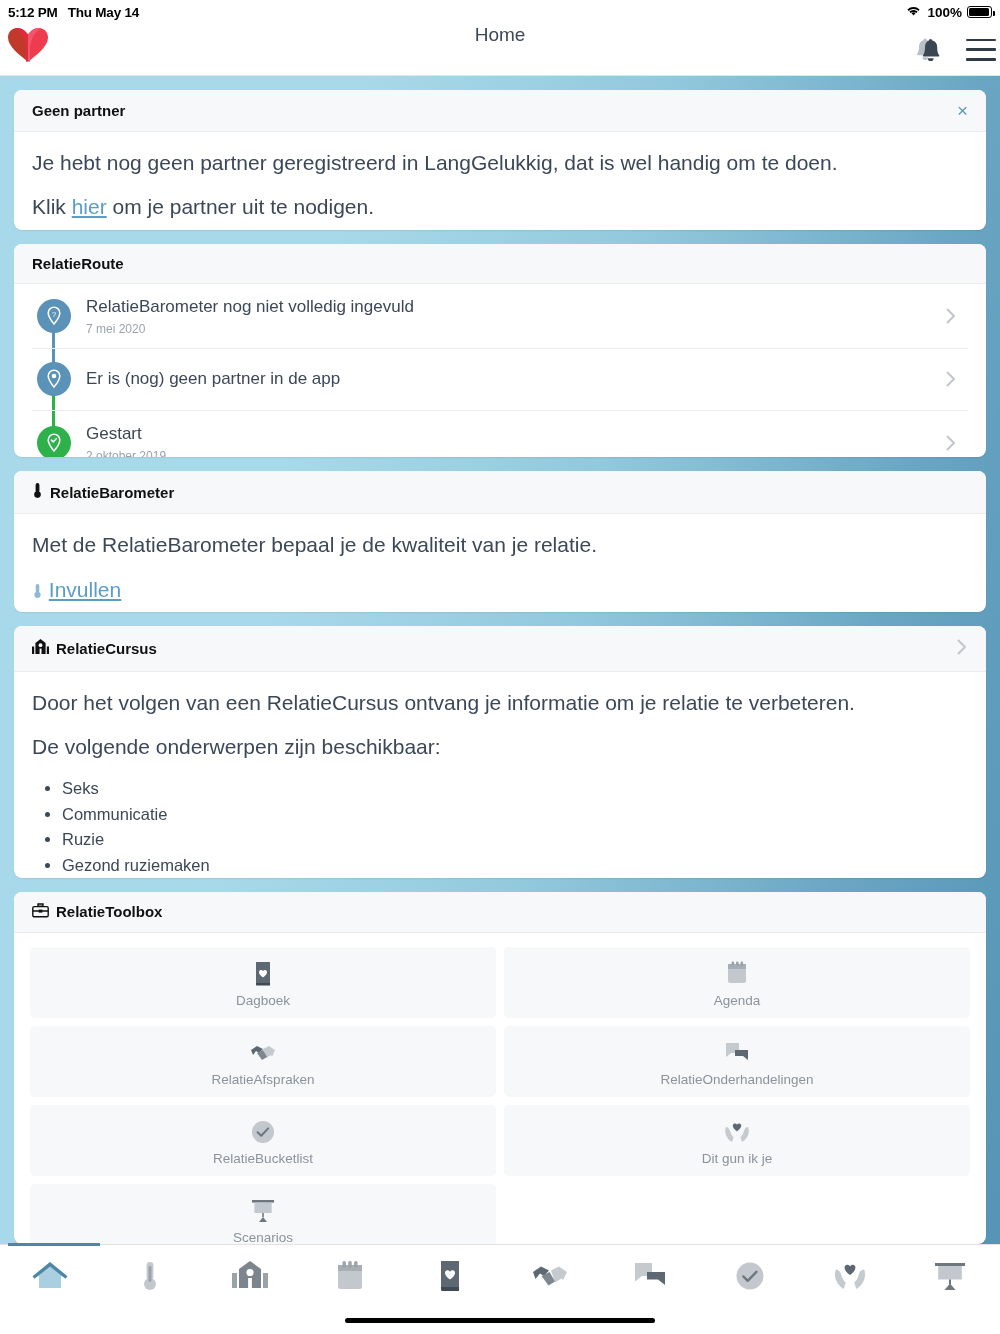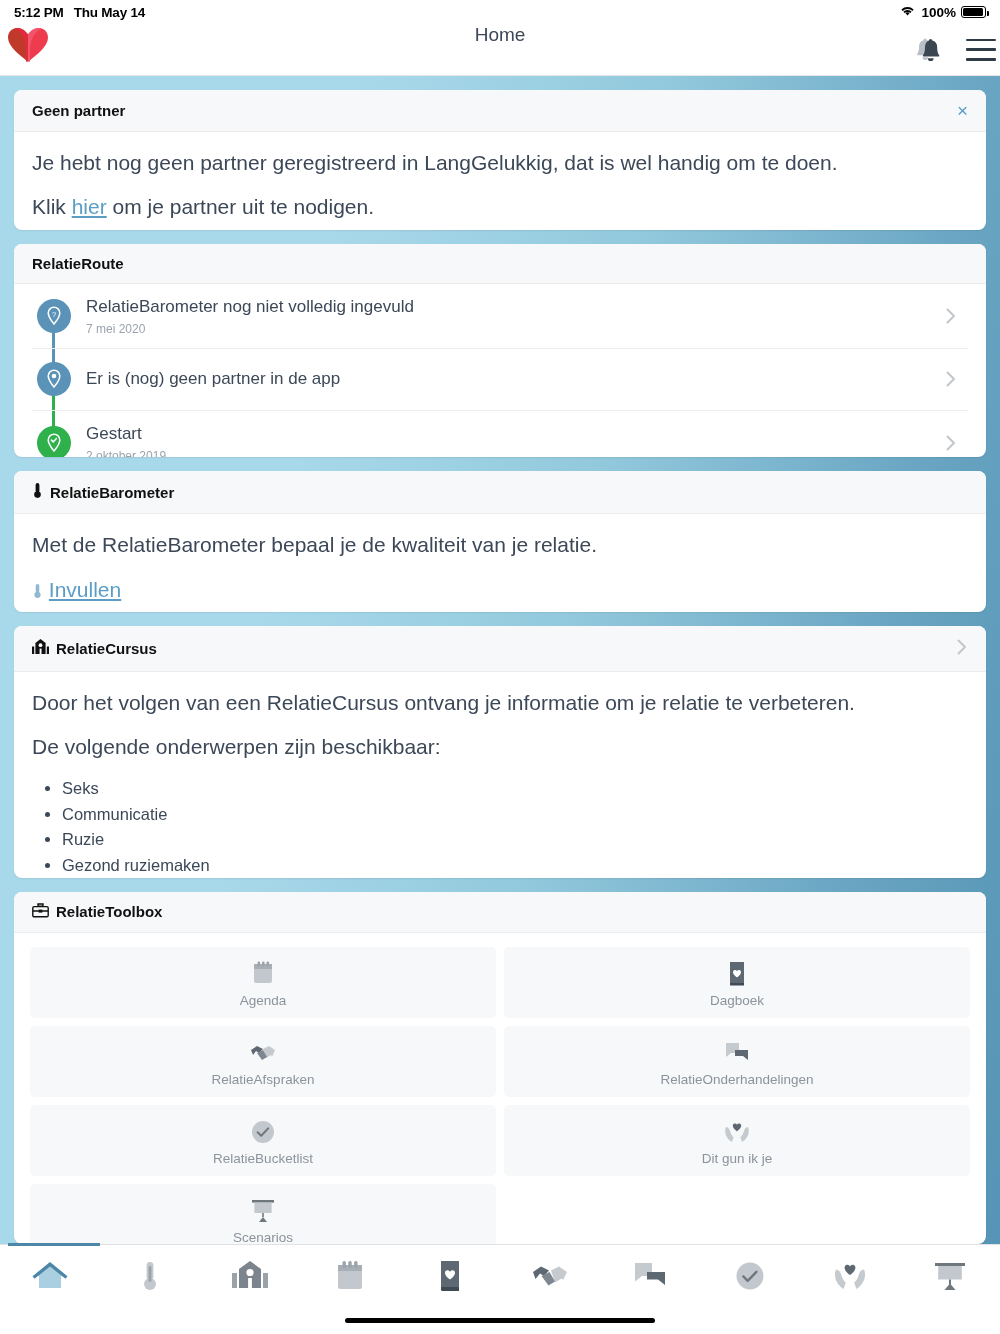--- a/index.html
+++ b/index.html
@@ -11,21 +11,21 @@
   }
   .screen {
     position: relative; width: 1000px; height: 1334px;
     display: flex; flex-direction: column;
     background: linear-gradient(100deg, #a8d9ea 0%, #a8d9ea 30%, #93c9dd 55%, #6ba7c4 80%, #5493b4 100%);
   }
 
   
   .statusbar {
     height: 24px; flex: 0 0 24px; background: #ffffff;
-    display: flex; align-items: center; padding: 0 14px;
+    display: flex; align-items: center; padding: 0 8px;
     font-size: 13.5px; color: #000;
   }
   .sb-left { display: flex; align-items: baseline; gap: 10px; }
   .sb-time { font-weight: 600; font-size: 13.5px; letter-spacing: -0.2px; }
   .sb-date { font-weight: 600; font-size: 13.5px; letter-spacing: -0.2px; }
   .sb-right { margin-left: auto; display: flex; align-items: center; gap: 5px; }
   .sb-batt-pct { font-weight: 600; font-size: 13.5px; }
   .batt {
     width: 25px; height: 12px; border: 1.4px solid #000; border-radius: 3px;
     position: relative; display: block;
@@ -323,44 +323,44 @@
               <path d="M0.8 8h15.4" stroke="#111" stroke-width="1.4"></path>
               <rect x="6.6" y="6.6" width="3.8" height="3" fill="#111"></rect>
             </svg>
         </span>
         <span>RelatieToolbox</span>
       </div>
       <div class="toolgrid">
 
         <div class="toolitem">
           <span class="tl-ico">
+            <svg width="22" height="26" viewBox="0 0 22 26">
+                <path d="M4 1h14v21H4z" fill="#5d6872"></path>
+                <path d="M4 22h14v2.6H5.2A1.2 1.2 0 0 1 4 23.4z" fill="#3f4a54"></path>
+                <path d="M11 16.4s-4-2.6-4-5.2a2.1 2.1 0 0 1 4-1 2.1 2.1 0 0 1 4 1c0 2.6-4 5.2-4 5.2z" fill="#fff"></path>
+              </svg>
+          </span>
+          <span class="tl-lbl">Dagboek</span>
+        </div>
+
+        <div class="toolitem">
+          <span class="tl-ico">
             <svg width="24" height="26" viewBox="0 0 24 26">
                 <rect x="3" y="3" width="18" height="19" rx="2" fill="#c3c8ce"></rect>
                 <rect x="3" y="3" width="18" height="5" fill="#a8aeb5"></rect>
                 <rect x="6.5" y="0.5" width="2.6" height="5" rx="1.2" fill="#9ca3aa"></rect>
                 <rect x="11" y="0.5" width="2.6" height="5" rx="1.2" fill="#9ca3aa"></rect>
                 <rect x="15.5" y="0.5" width="2.6" height="5" rx="1.2" fill="#9ca3aa"></rect>
               </svg>
           </span>
           <span class="tl-lbl">Agenda</span>
         </div>
 
         <div class="toolitem">
           <span class="tl-ico">
-            <svg width="22" height="26" viewBox="0 0 22 26">
-                <path d="M4 1h14v21H4z" fill="#5d6872"></path>
-                <path d="M4 22h14v2.6H5.2A1.2 1.2 0 0 1 4 23.4z" fill="#3f4a54"></path>
-                <path d="M11 16.4s-4-2.6-4-5.2a2.1 2.1 0 0 1 4-1 2.1 2.1 0 0 1 4 1c0 2.6-4 5.2-4 5.2z" fill="#fff"></path>
-              </svg>
-          </span>
-          <span class="tl-lbl">Dagboek</span>
-        </div>
-
-        <div class="toolitem">
-          <span class="tl-ico">
             <svg width="28" height="24" viewBox="0 0 28 24">
                 <path d="M2 9l6-4 6 3-4 4-3-2-3 4z" fill="#5d6872"></path>
                 <path d="M26 9l-6-4-6 3 3 9 5-3 1 2z" fill="#c5cace"></path>
                 <path d="M8 12l5 7 5-3-4-7z" fill="#7e878f"></path>
               </svg>
           </span>
           <span class="tl-lbl">RelatieAfspraken</span>
         </div>
 
         <div class="toolitem">

